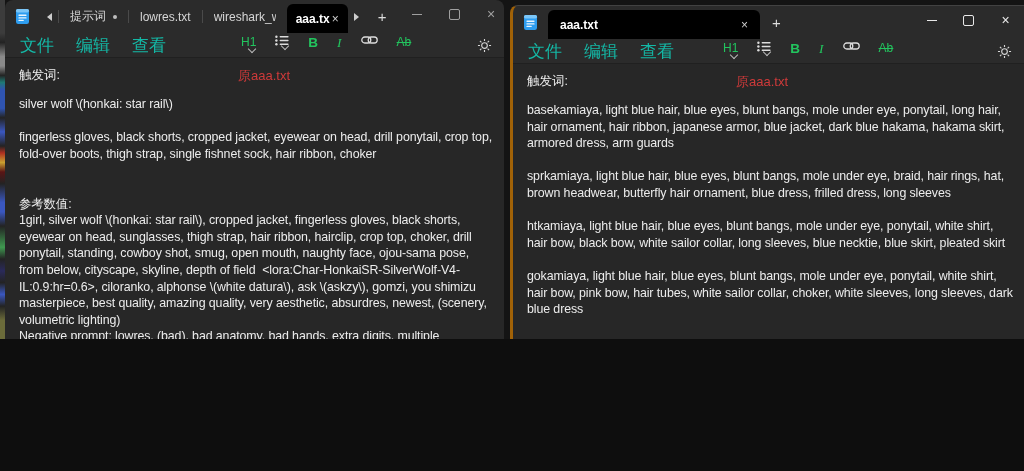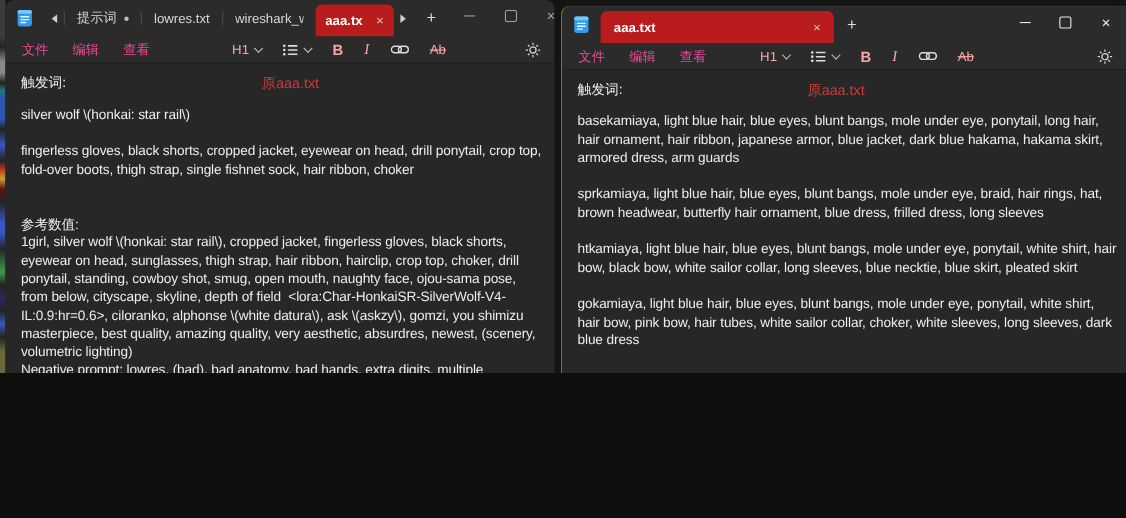--- a/index.html
+++ b/index.html
@@ -8,54 +8,54 @@
   
   .edge-sliver{position:absolute;left:0;top:0;width:5px;height:471px;
     background:linear-gradient(180deg,#3c3c3c 0%,#3c3c3c 7%,#232323 9%,#8a8a8a 12%,#8a8a8a 14%,#232323 16%,
       #1f7a74 17.5%,#2f54b0 19%,#2f54b0 23%,#232323 25%,#3a57c0 28%,#232323 31%,#b03020 32.5%,#c8a030 34.5%,
       #5a1515 36.5%,#232323 39%,#3a57c0 43%,#3a57c0 45%,#232323 48%,#3f9950 52.5%,#232323 55%,#2a2a5a 57.5%,
       #232323 60%,#3a57c0 62.5%,#232323 65%,#6b6b3a 68%,#6b6b3a 73%,#232323 76%,#8a8a8a 79%,#232323 82%,
       #55606a 86.5%,#1b1b1b 90%,#1b1b1b 96%,#6a4a30 98%,#6a4a30 100%);}
   .window{position:absolute;background:#2b2b2b;overflow:hidden;}
   .win-left{left:5px;top:0;width:499px;height:471px;border-radius:8px 8px 0 0;}
   .win-right{left:510px;top:5px;width:514px;height:466px;border-radius:8px 0 0 0;
-             border-left:1px solid #a16207;border-top:1px solid #424242;box-sizing:border-box;}
+             border-left:3px solid #a16207;border-top:1px solid #424242;box-sizing:border-box;}
   
   .tabbar{height:33px;display:flex;align-items:center;padding-left:10px;position:relative;}
   .app-icon{display:flex;margin-right:10px;flex:none;}
   .tab-scroll{width:18px;height:33px;display:flex;align-items:center;justify-content:center;flex:none;}
   .tri-left{width:0;height:0;border-top:4px solid transparent;border-bottom:4px solid transparent;border-right:5px solid #cdcdcd;}
   .tri-right{width:0;height:0;border-top:4px solid transparent;border-bottom:4px solid transparent;border-left:5px solid #cdcdcd;}
   .tabsep{width:1px;height:13px;background:#4a4a4a;flex:none;}
   .tab{height:33px;display:flex;align-items:center;padding:0 11px;font-size:12px;color:#d6d6d6;
        white-space:nowrap;flex:none;}
   .tab .tlabel{overflow:hidden;text-overflow:clip;}
   .tab.t-trunc .tlabel{max-width:62px;}
-  .tab.active{background:#b91c1c;border-radius:6px 6px 0 0;height:29px;margin-top:4px;color:#ffffff;gap:12px;}
+  .tab.active{background:#000000;border-radius:6px 6px 0 0;height:29px;margin-top:4px;color:#ffffff;gap:2px;}
   .tab.active .tlabel{font-weight:700;}
   .win-left .tab.active{padding:0 9px;}
   .win-left .tab.active .tlabel{max-width:38px;overflow:hidden;}
   .win-right .tab.active{width:188px;justify-content:space-between;padding:0 12px;}
   .dot{width:4px;height:4px;border-radius:50%;background:#bdbdbd;margin-left:7px;flex:none;}
   .tabclose{font-size:12px;color:#cfcfcf;line-height:1;}
   .newtab{font-size:15px;color:#dcdcdc;padding:0 12px;flex:none;}
   .winctl{display:flex;margin-left:auto;height:33px;}
   .ctl{width:37px;height:28px;display:flex;align-items:center;justify-content:center;}
   .win-left .ctl{color:#a0a0a0;}
   .win-right .ctl{color:#e9e9e9;}
   .ctl-min i{display:block;width:10px;height:1px;background:currentColor;}
   .ctl-max i{display:block;width:9px;height:9px;border:1px solid currentColor;border-radius:2px;}
   .ctl-close{font-size:14px;font-style:normal;}
   
   .menubar{height:24px;display:flex;align-items:center;border-bottom:1px solid #202020;padding-left:4px;}
-  .menu{padding:0 11px;font-size:12px;color:#ec4899;}
+  .menu{padding:0 11px;font-size:17px;color:#14b8a6;}
   .fmt-group{display:flex;align-items:center;gap:3px;}
   .win-left .fmt-group{margin-left:56px;}
   .win-right .fmt-group{margin-left:30px;}
-  .fmt{height:21px;padding:0 8px;display:flex;align-items:center;color:#fca5a5;font-size:12px;border-radius:4px;}
+  .fmt{height:21px;padding:0 8px;display:flex;align-items:center;color:#22c55e;font-size:12px;border-radius:4px;flex-direction:column;}
   .fmt.b{font-weight:700;font-size:13.5px;}
   .fmt.i{font-style:italic;font-family:"Liberation Serif",serif;font-size:13.5px;}
   .fmt.strike span{text-decoration:line-through;}
   .chev{width:5px;height:5px;border-right:1.3px solid #b9b9b9;border-bottom:1.3px solid #b9b9b9;
         transform:rotate(45deg);margin-left:6px;margin-top:-3px;}
   .gear{margin-left:auto;margin-right:12px;display:flex;}
   
   .content{position:absolute;left:0;right:0;top:58px;bottom:23px;background:#272727;
            padding:9px 8px 0 14px;overflow:hidden;}
   .doc-header{position:relative;height:17px;font-size:12.5px;color:#ededed;}

